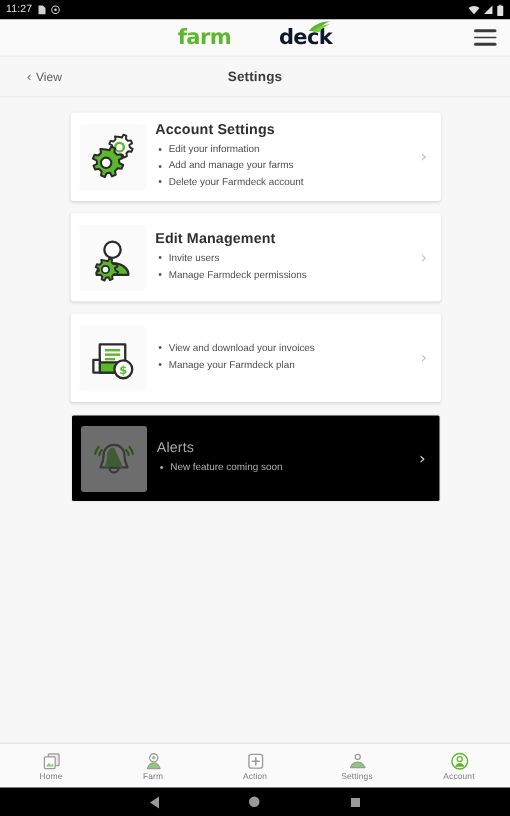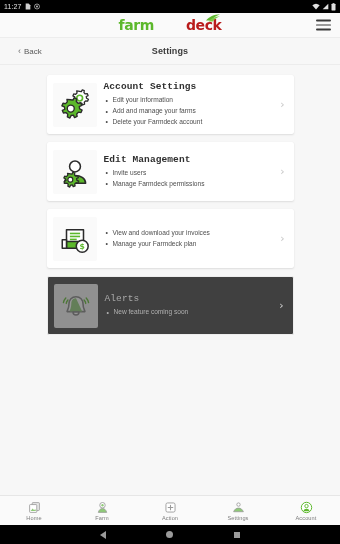--- a/index.html
+++ b/index.html
@@ -32,21 +32,21 @@
     height: 25px; background: #fafafa; flex: 0 0 25px;
     display: flex; align-items: center; justify-content: center;
     position: relative; border-bottom: 1px solid #ededed;
   }
   .logo { position: relative; display: inline-block; line-height: 1; }
   .logo-text {
     font-size: 14px; font-weight: bold; letter-spacing: -0.4px;
     font-family: "DejaVu Sans", sans-serif;
   }
   .logo-farm { color: #5cb82b; }
-  .logo-deck { color: #b91c1c; margin-left: 32px; }
+  .logo-deck { color: #0f172a; margin-left: 32px; }
   .logo-leaf { position: absolute; top: -3px; right: 0px; }
   .hamburger {
     position: absolute; right: 9px; top: 50%; transform: translateY(-50%);
     width: 15px; height: 11px; display: flex; flex-direction: column;
     justify-content: space-between; cursor: pointer;
   }
   .hamburger span { display: block; height: 1.6px; background: #3a3a3a; border-radius: 1px; }
 
   
   .subbar {
@@ -70,34 +70,34 @@
 
   .card {
     position: relative;
     margin: 0 auto 8px auto; width: 247px; min-height: 59px;
     background: #ffffff; border-radius: 2px;
     box-shadow: 0 1px 2px rgba(0,0,0,0.10), 0 0 1px rgba(0,0,0,0.06);
     display: flex; align-items: center; padding: 6px 4px 6px 6px;
     cursor: pointer;
   }
   .card.disabled {
-    background: #404040; box-shadow: none; cursor: default;
+    background: #000000; box-shadow: none; cursor: default;
     border: 1px solid #ededed;
   }
   .card-icon {
     flex: 0 0 44px; width: 44px; height: 44px;
     background: #fafafa; border-radius: 2px;
     display: flex; align-items: center; justify-content: center;
     margin-right: 7px;
   }
   .card.disabled .card-icon { background: #f2f2f2; opacity: .45; }
   .card-body { flex: 1 1 auto; padding-right: 4px; }
   .card-title {
     font-size: 9.5px; font-weight: bold; color: #2f2f2f;
-    margin-bottom: 3px; letter-spacing: .1px; font-family: Liberation Mono, monospace;
+    margin-bottom: 3px; letter-spacing: .1px;
   }
   .card.disabled .card-title { color: #a8a8a8; font-weight: normal; }
   .card-list { list-style: none; }
   .card-list li {
     font-size: 6.6px; color: #4e4e4e; line-height: 1.65;
     padding-left: 9px; position: relative;
   }
   .card-list li::before {
     content: "\2022"; position: absolute; left: 2px; top: -0.5px;
     color: #4e4e4e; font-size: 7px;
@@ -178,21 +178,21 @@
     <div class="hamburger">
       <span></span>
         <span></span>
         <span></span>
     </div>
   </div>
 
   <div class="subbar">
     <div class="back-btn">
       <span class="back-chev">‹</span>
-      <span class="back-label">Back</span>
+      <span class="back-label">View</span>
     </div>
     <div class="page-title">Settings</div>
   </div>
 
   <div class="content">
 
     <div class="card">
       <div class="card-icon">
         <svg width="34" height="34" viewBox="0 0 40 40">
           <g transform="translate(25.5,12.5)">

